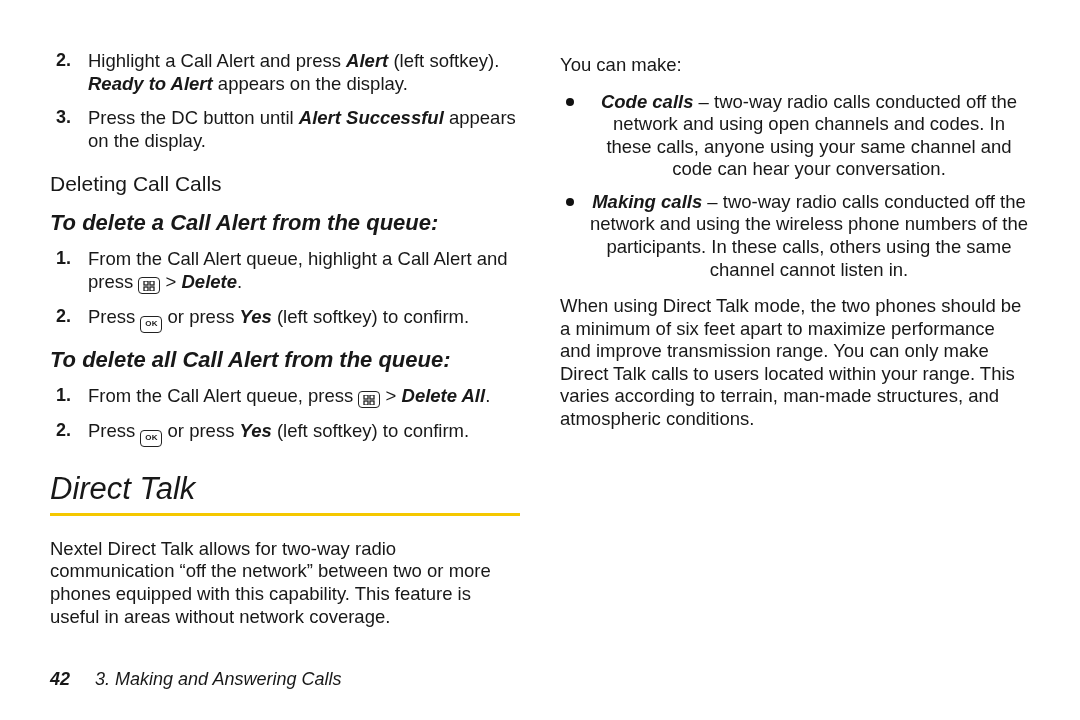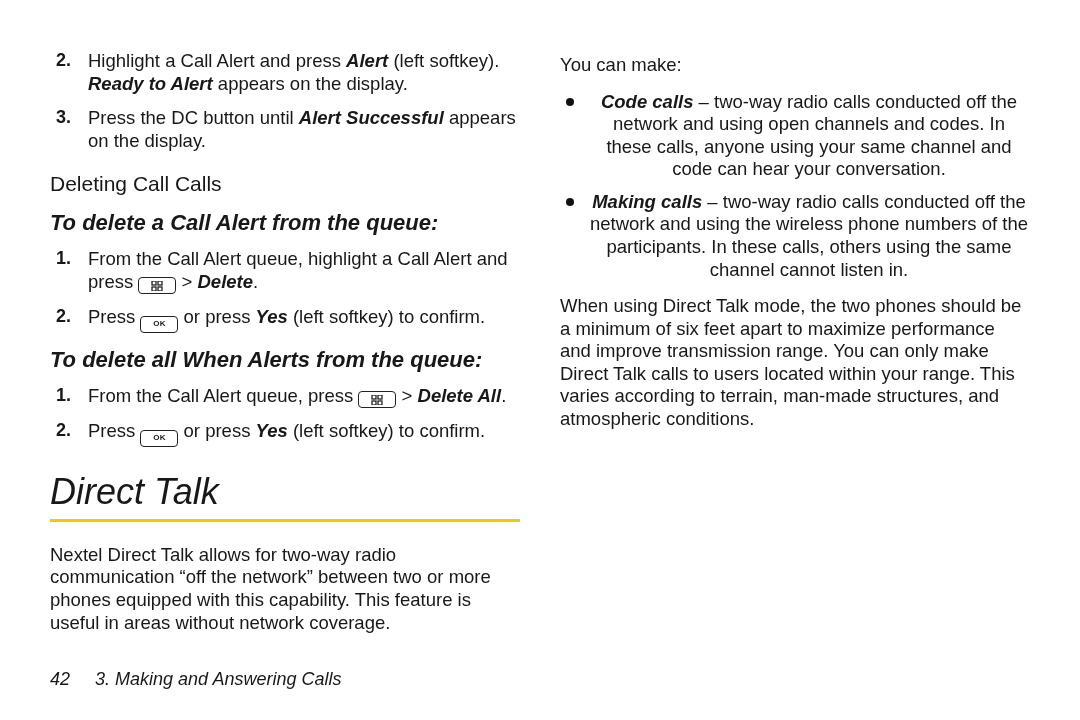--- a/index.html
+++ b/index.html
@@ -55,21 +55,21 @@
   .emph-sub {
     font-size: 22px;
     font-style: italic;
     font-weight: 600;
     margin: 14px 0 12px 0;
   }
   h2.section-heading {
     font-family: Arial, Helvetica, sans-serif;
     font-style: italic;
     font-weight: 400;
-    font-size: 36px;
+    font-size: 31px;
     margin: 24px 0 6px 0;
   }
   .yellow-rule {
     height: 3px;
     background: #f5c800;
     margin: 0 0 22px 0;
   }
   p.body {
     font-size: 18.5px;
     line-height: 1.22;
@@ -98,27 +98,27 @@
     border-radius: 50%;
     background: #111;
   }
   .footer {
     position: absolute;
     left: 50px;
     bottom: 30px;
     font-size: 18px;
     font-style: italic;
   }
-  .footer .pnum { margin-right: 20px; }
+  .footer .pnum { margin-right: 20px; font-weight: bold; }
   .key-icon {
     display: inline-flex;
     align-items: center;
     justify-content: center;
     vertical-align: -3px;
-    width: 38px;
+    width: 22px;
     height: 17px;
     border: 1.5px solid #222;
     border-radius: 4px;
     font-size: 9px;
     font-weight: 700;
     font-style: normal;
     line-height: 1;
     padding: 0;
     box-sizing: border-box;
   }
@@ -147,21 +147,21 @@
               <svg viewBox="0 0 12 10">
                 <rect x="1" y="0" width="4" height="4" fill="none" stroke="#222" stroke-width="1.3"></rect>
                 <rect x="7" y="0" width="4" height="4" fill="none" stroke="#222" stroke-width="1.3"></rect>
                 <rect x="1" y="6" width="4" height="4" fill="none" stroke="#222" stroke-width="1.3"></rect>
                 <rect x="7" y="6" width="4" height="4" fill="none" stroke="#222" stroke-width="1.3"></rect>
               </svg>
             </span><span> &gt; </span><span class="bold-italic">Delete</span><span>.</span></li>
           <li><span class="num">2.</span><span>Press </span><span class="key-icon ok">OK</span><span> or press </span><span class="bold-italic">Yes</span><span> (left softkey) to confirm.</span></li>
         </ol>
 
-      <div class="emph-sub">To delete all When Alerts from the queue:</div>
+      <div class="emph-sub">To delete all Call Alert from the queue:</div>
 
       <ol class="numbered-list">
           <li><span class="num">1.</span><span>From the Call Alert queue, press </span><span class="key-icon menu">
               <svg viewBox="0 0 12 10">
                 <rect x="1" y="0" width="4" height="4" fill="none" stroke="#222" stroke-width="1.3"></rect>
                 <rect x="7" y="0" width="4" height="4" fill="none" stroke="#222" stroke-width="1.3"></rect>
                 <rect x="1" y="6" width="4" height="4" fill="none" stroke="#222" stroke-width="1.3"></rect>
                 <rect x="7" y="6" width="4" height="4" fill="none" stroke="#222" stroke-width="1.3"></rect>
               </svg>
             </span><span> &gt; </span><span class="bold-italic">Delete All</span><span>.</span></li>

